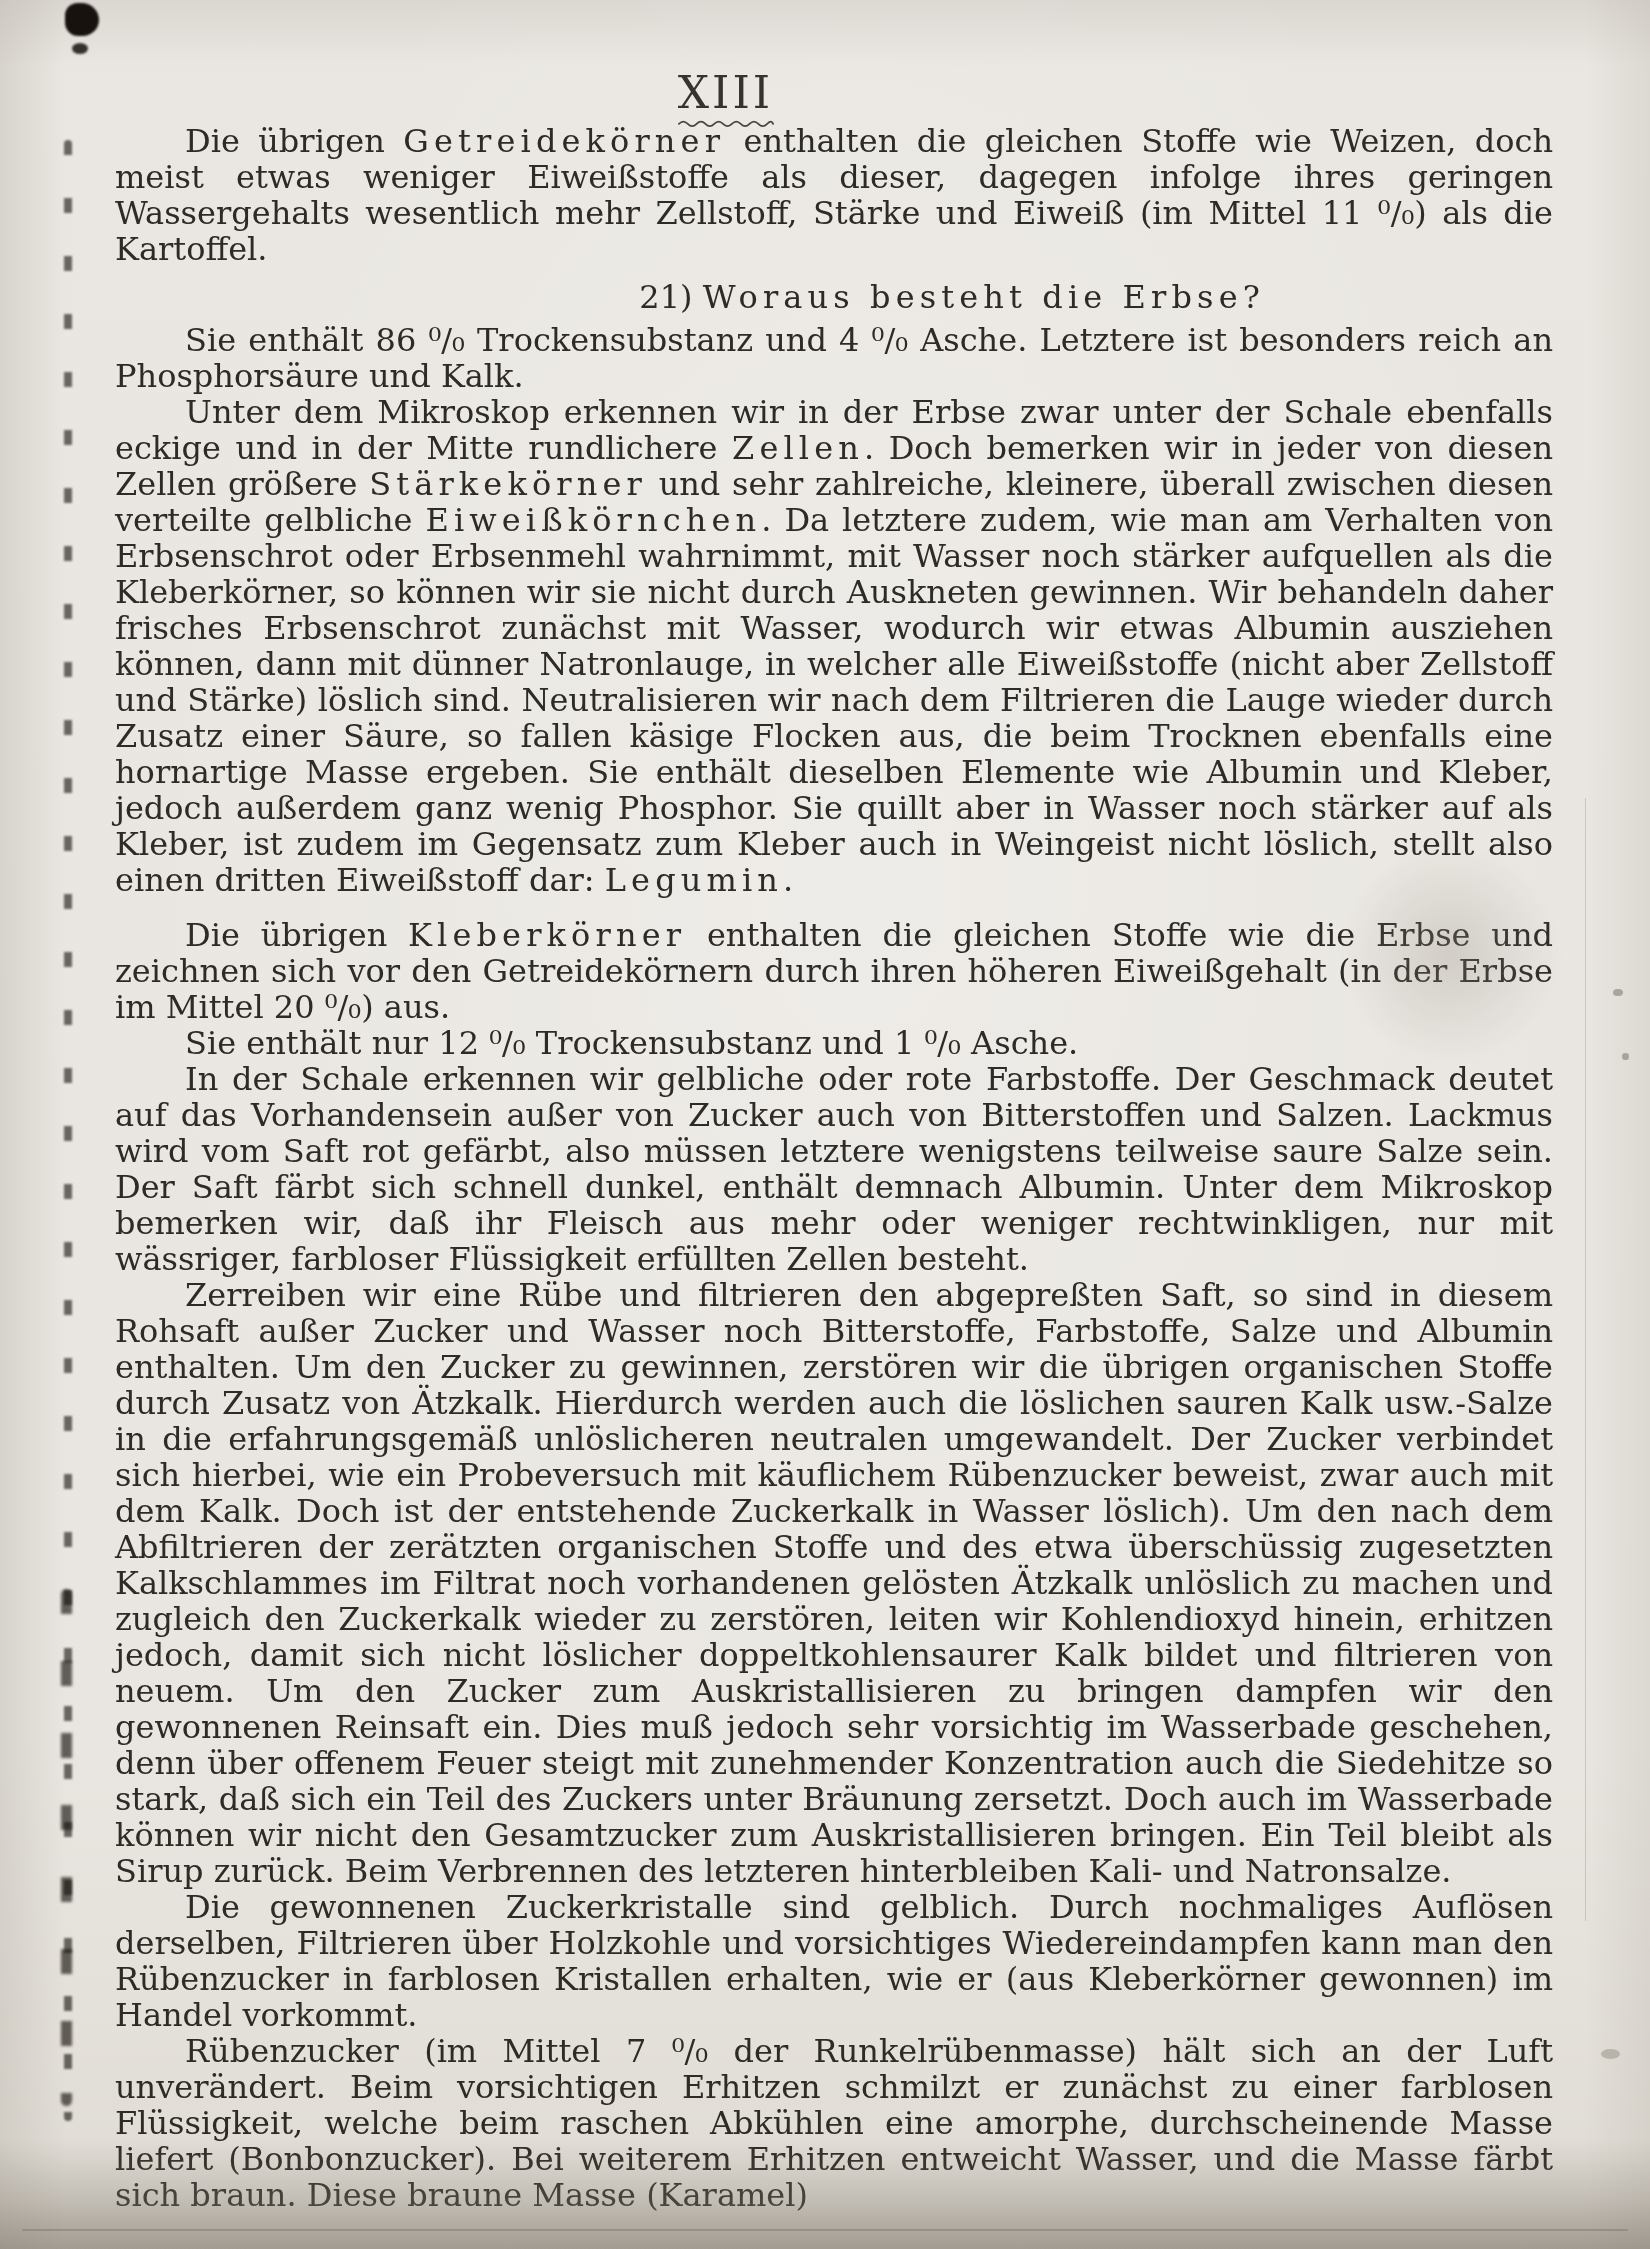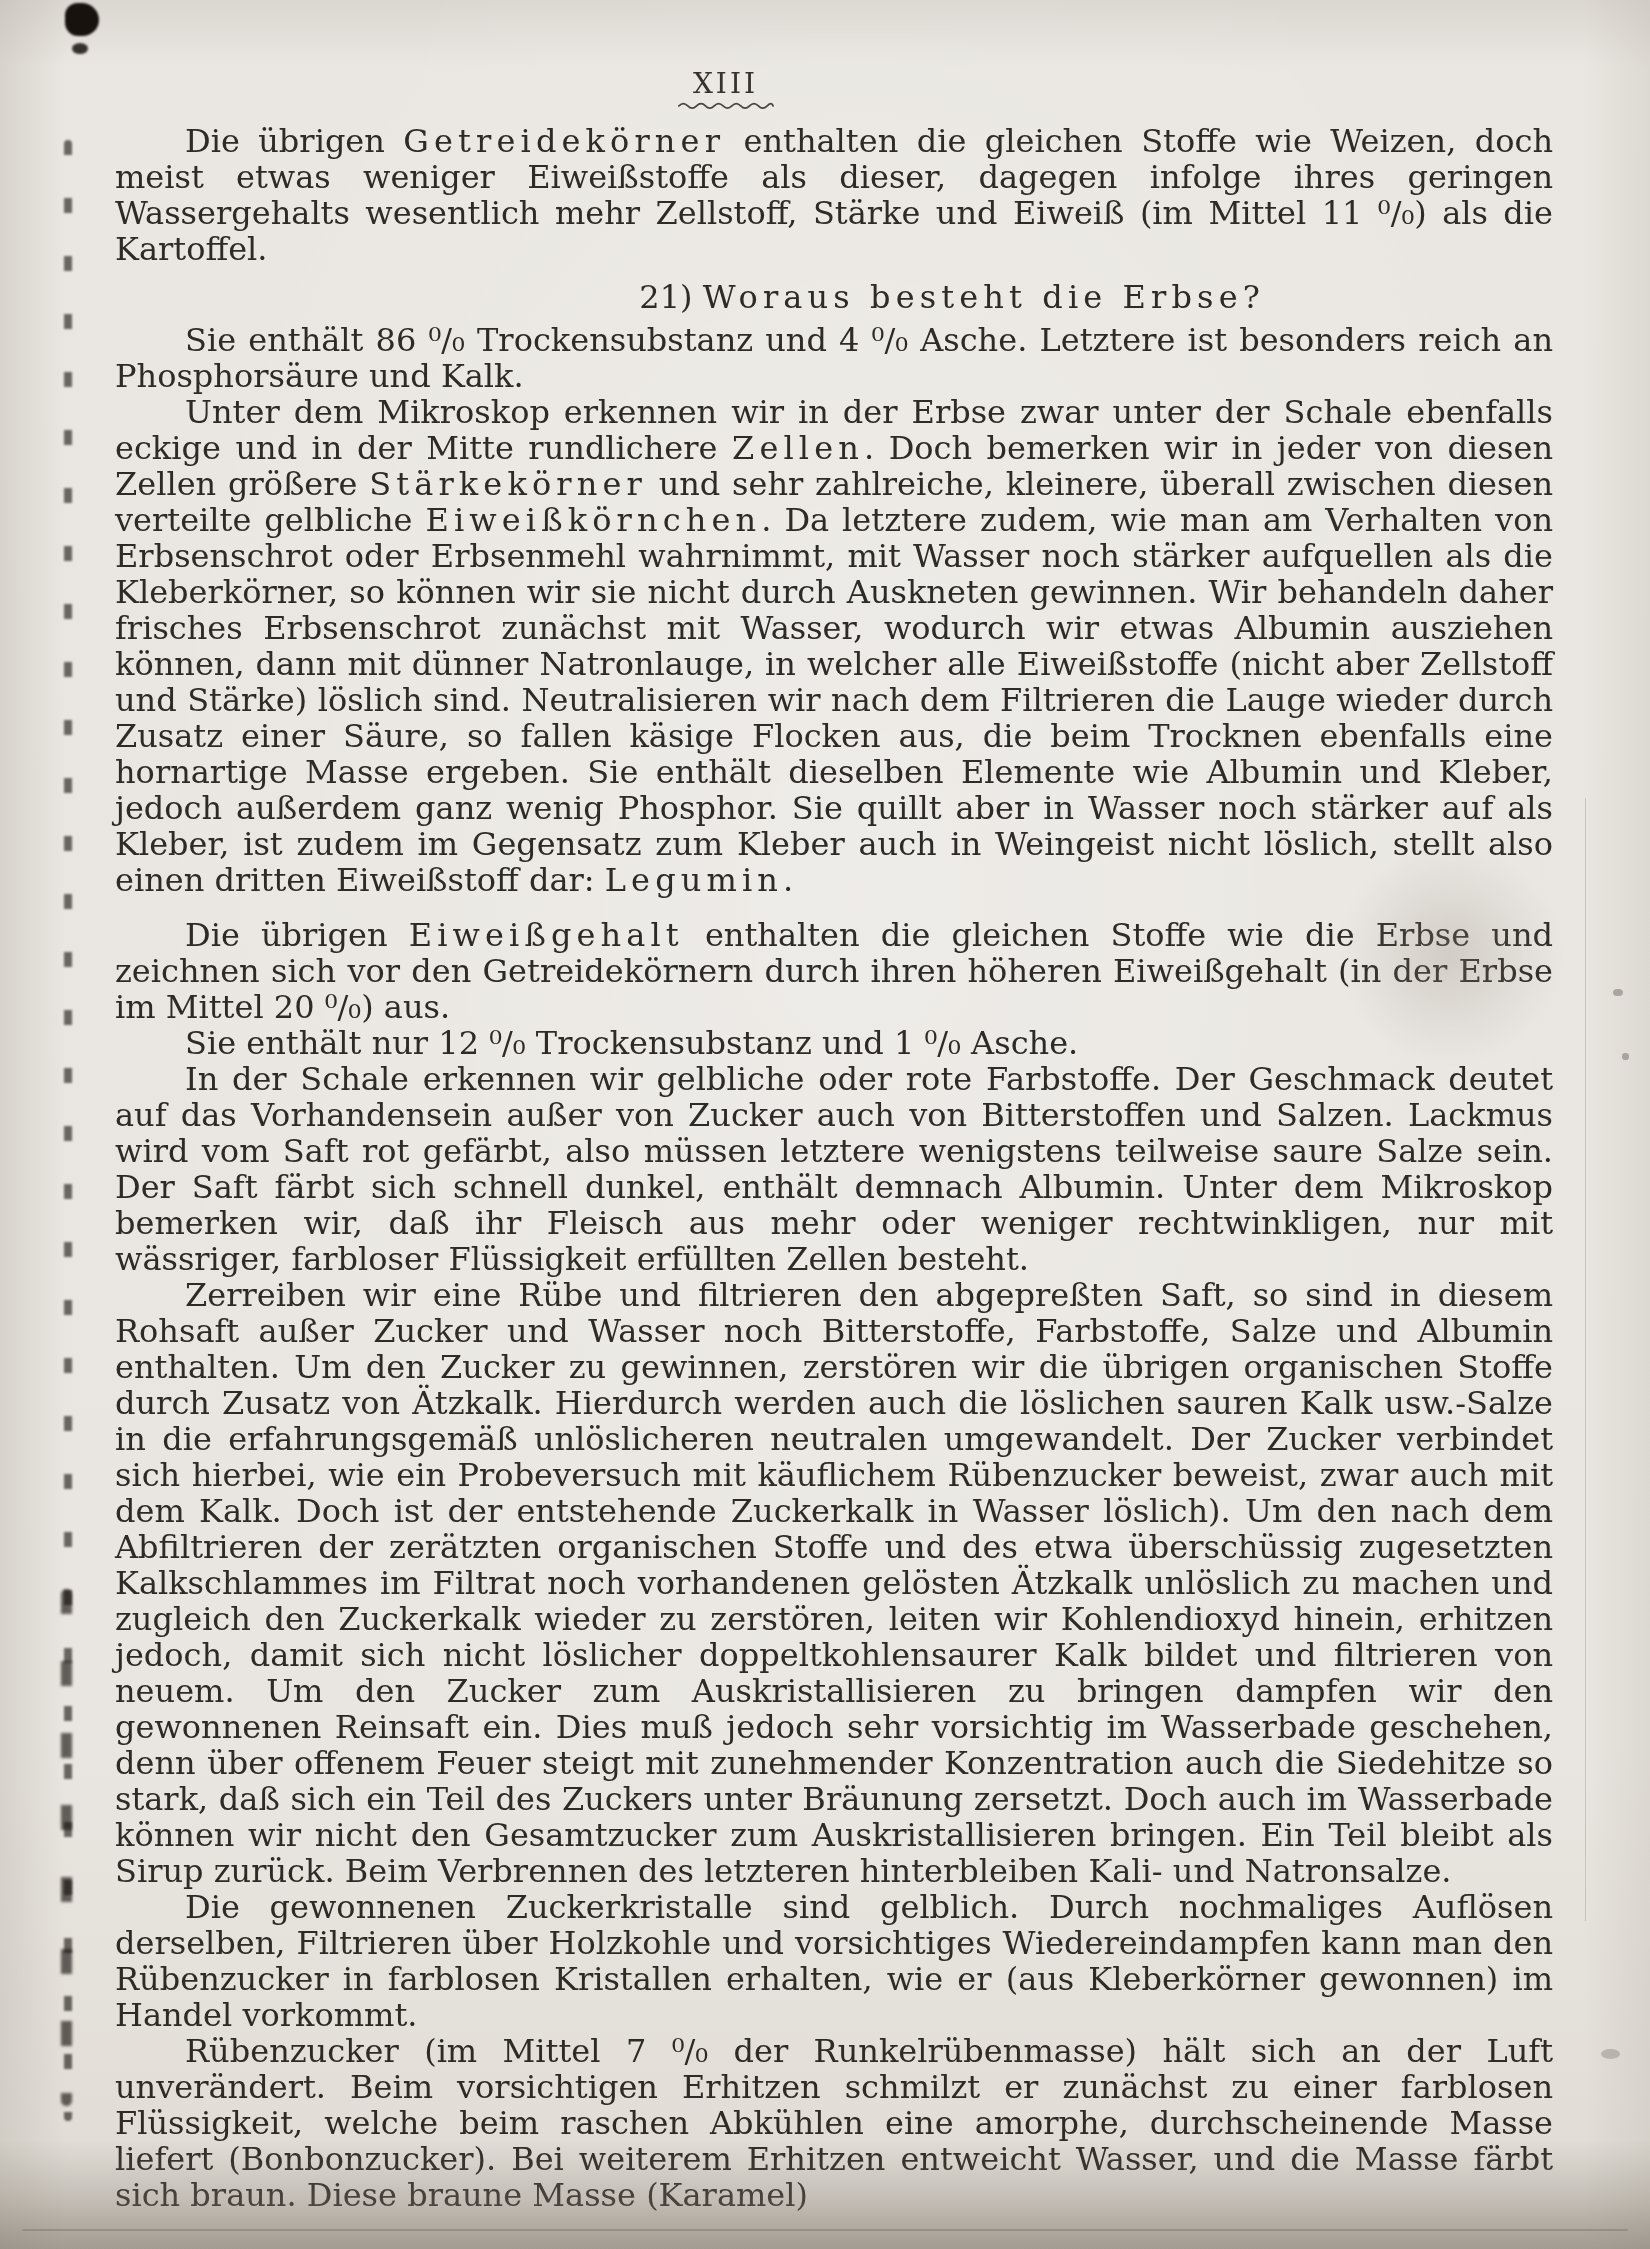--- a/index.html
+++ b/index.html
@@ -16,21 +16,21 @@
     background:linear-gradient(to bottom,#eae7e2 0%,#e9e6e1 78%,#e1ddd6 96%,#d9d4cc 100%);
   }
   .page::before {
     content:""; position:absolute; inset:0; pointer-events:none;
     background:
       radial-gradient(ellipse at 52% 40%, rgba(255,255,255,0.22), rgba(255,255,255,0) 62%),
       linear-gradient(to right, rgba(172,165,155,0.30), rgba(172,165,155,0) 4%, rgba(172,165,155,0) 96%, rgba(172,165,155,0.22) 100%),
       linear-gradient(to bottom, rgba(172,165,155,0.25), rgba(172,165,155,0) 3%);
   }
   .page-number-wrap { position:absolute; top:67px; left:0; width:1451px; text-align:center; }
-  .page-number { font-size:28px; letter-spacing:3px; color:#37322c; }
+  .page-number { font-size:44px; letter-spacing:3px; color:#37322c; }
   .ornament { display:block; margin:0 auto; margin-top:0px; }
   .page-body {
     position:absolute; top:123px; left:115px; width:1438px;
     font-size:32px; line-height:36px;
     text-align:justify; hyphens:auto; -webkit-hyphens:auto;
   }
   .para { margin:0; }
   .para.indent { text-indent:70px; }
   .para.space-before { margin-top:19px; }
   .heading { text-align:right; padding-right:288px; margin:12px 0 7.4px; text-indent:0; }
@@ -82,21 +82,21 @@
     <svg class="ornament" width="98" height="10.3" viewBox="0 0 132 14" aria-hidden="true">
       <path d="M2 8 Q 8 2 14 8 T 26 8 T 38 8 T 50 8 T 62 8 T 74 8 T 86 8 T 98 8 T 110 8 T 122 8 T 130 8" stroke="#4a453f" stroke-width="2.4" fill="none" stroke-linecap="round"></path>
     </svg>
   </div>
 
   <main class="page-body">
       <p class="para indent"><span>Die übrigen </span><span class="sperr">Getreidekörner</span><span> enthalten die gleichen Stoffe wie Weizen, doch meist etwas weniger Eiweißstoffe als dieser, dagegen infolge ihres geringen Wassergehalts wesentlich mehr Zellstoff, Stärke und Eiweiß (im Mittel 11 ⁰/₀) als die Kartoffel.</span></p>
       <p class="heading"><span>21) </span><span class="sperr">Woraus besteht die Erbse?</span></p>
       <p class="para indent"><span>Sie enthält 86 ⁰/₀ Trockensubstanz und 4 ⁰/₀ Asche. Letztere ist besonders reich an Phosphorsäure und Kalk.</span></p>
       <p class="para indent"><span>Unter dem Mikroskop erkennen wir in der Erbse zwar unter der Schale ebenfalls eckige und in der Mitte rundlichere </span><span class="sperr">Zellen</span><span>. Doch bemerken wir in jeder von diesen Zellen größere </span><span class="sperr">Stärkekörner</span><span> und sehr zahlreiche, kleinere, überall zwischen diesen verteilte gelbliche </span><span class="sperr">Eiweißkörnchen</span><span>. Da letztere zudem, wie man am Verhalten von Erbsenschrot oder Erbsenmehl wahrnimmt, mit Wasser noch stärker aufquellen als die Kleberkörner, so können wir sie nicht durch Auskneten gewinnen. Wir behandeln daher frisches Erbsenschrot zunächst mit Wasser, wodurch wir etwas Albumin ausziehen können, dann mit dünner Natronlauge, in welcher alle Eiweißstoffe (nicht aber Zellstoff und Stärke) löslich sind. Neutralisieren wir nach dem Filtrieren die Lauge wieder durch Zusatz einer Säure, so fallen käsige Flocken aus, die beim Trocknen ebenfalls eine hornartige Masse ergeben. Sie enthält dieselben Elemente wie Albumin und Kleber, jedoch außerdem ganz wenig Phosphor. Sie quillt aber in Wasser noch stärker auf als Kleber, ist zudem im Gegensatz zum Kleber auch in Weingeist nicht löslich, stellt also einen dritten Eiweißstoff dar: </span><span class="sperr">Legumin</span><span>.</span></p>
-      <p class="para indent space-before"><span>Die übrigen </span><span class="sperr">Eiweißgehalt</span><span> enthalten die gleichen Stoffe wie die Erbse und zeichnen sich vor den Getreidekörnern durch ihren höheren Eiweißgehalt (in der Erbse im Mittel 20 ⁰/₀) aus.</span></p>
+      <p class="para indent space-before"><span>Die übrigen </span><span class="sperr">Kleberkörner</span><span> enthalten die gleichen Stoffe wie die Erbse und zeichnen sich vor den Getreidekörnern durch ihren höheren Eiweißgehalt (in der Erbse im Mittel 20 ⁰/₀) aus.</span></p>
       <p class="para indent"><span>Sie enthält nur 12 ⁰/₀ Trockensubstanz und 1 ⁰/₀ Asche.</span></p>
       <p class="para indent"><span>In der Schale erkennen wir gelbliche oder rote Farbstoffe. Der Geschmack deutet auf das Vorhandensein außer von Zucker auch von Bitterstoffen und Salzen. Lackmus wird vom Saft rot gefärbt, also müssen letztere wenigstens teilweise saure Salze sein. Der Saft färbt sich schnell dunkel, enthält demnach Albumin. Unter dem Mikroskop bemerken wir, daß ihr Fleisch aus mehr oder weniger rechtwinkligen, nur mit wässriger, farbloser Flüssigkeit erfüllten Zellen besteht.</span></p>
       <p class="para indent"><span>Zerreiben wir eine Rübe und filtrieren den abgepreßten Saft, so sind in diesem Rohsaft außer Zucker und Wasser noch Bitterstoffe, Farbstoffe, Salze und Albumin enthalten. Um den Zucker zu gewinnen, zerstören wir die übrigen organischen Stoffe durch Zusatz von Ätzkalk. Hierdurch werden auch die löslichen sauren Kalk usw.-Salze in die erfahrungsgemäß unlöslicheren neutralen umgewandelt. Der Zucker verbindet sich hierbei, wie ein Probeversuch mit käuflichem Rübenzucker beweist, zwar auch mit dem Kalk. Doch ist der entstehende Zuckerkalk in Wasser löslich). Um den nach dem Abfiltrieren der zerätzten organischen Stoffe und des etwa überschüssig zugesetzten Kalkschlammes im Filtrat noch vorhandenen gelösten Ätzkalk unlöslich zu machen und zugleich den Zuckerkalk wieder zu zerstören, leiten wir Kohlendioxyd hinein, erhitzen jedoch, damit sich nicht löslicher doppeltkohlensaurer Kalk bildet und filtrieren von neuem. Um den Zucker zum Auskristallisieren zu bringen dampfen wir den gewonnenen Reinsaft ein. Dies muß jedoch sehr vorsichtig im Wasserbade geschehen, denn über offenem Feuer steigt mit zunehmender Konzentration auch die Siedehitze so stark, daß sich ein Teil des Zuckers unter Bräunung zersetzt. Doch auch im Wasserbade können wir nicht den Gesamtzucker zum Auskristallisieren bringen. Ein Teil bleibt als Sirup zurück. Beim Verbrennen des letzteren hinterbleiben Kali- und Natronsalze.</span></p>
       <p class="para indent"><span>Die gewonnenen Zuckerkristalle sind gelblich. Durch nochmaliges Auflösen derselben, Filtrieren über Holzkohle und vorsichtiges Wiedereindampfen kann man den Rübenzucker in farblosen Kristallen erhalten, wie er (aus Kleberkörner gewonnen) im Handel vorkommt.</span></p>
       <p class="para indent"><span>Rübenzucker (im Mittel 7 ⁰/₀ der Runkelrübenmasse) hält sich an der Luft unverändert. Beim vorsichtigen Erhitzen schmilzt er zunächst zu einer farblosen Flüssigkeit, welche beim raschen Abkühlen eine amorphe, durchscheinende Masse liefert (Bonbonzucker). Bei weiterem Erhitzen entweicht Wasser, und die Masse färbt sich braun. Diese braune Masse (Karamel)</span></p>
     </main>
 
   <div class="blot blot-a"></div>
   <div class="blot blot-b"></div>
   <div class="left-dashes"></div>

